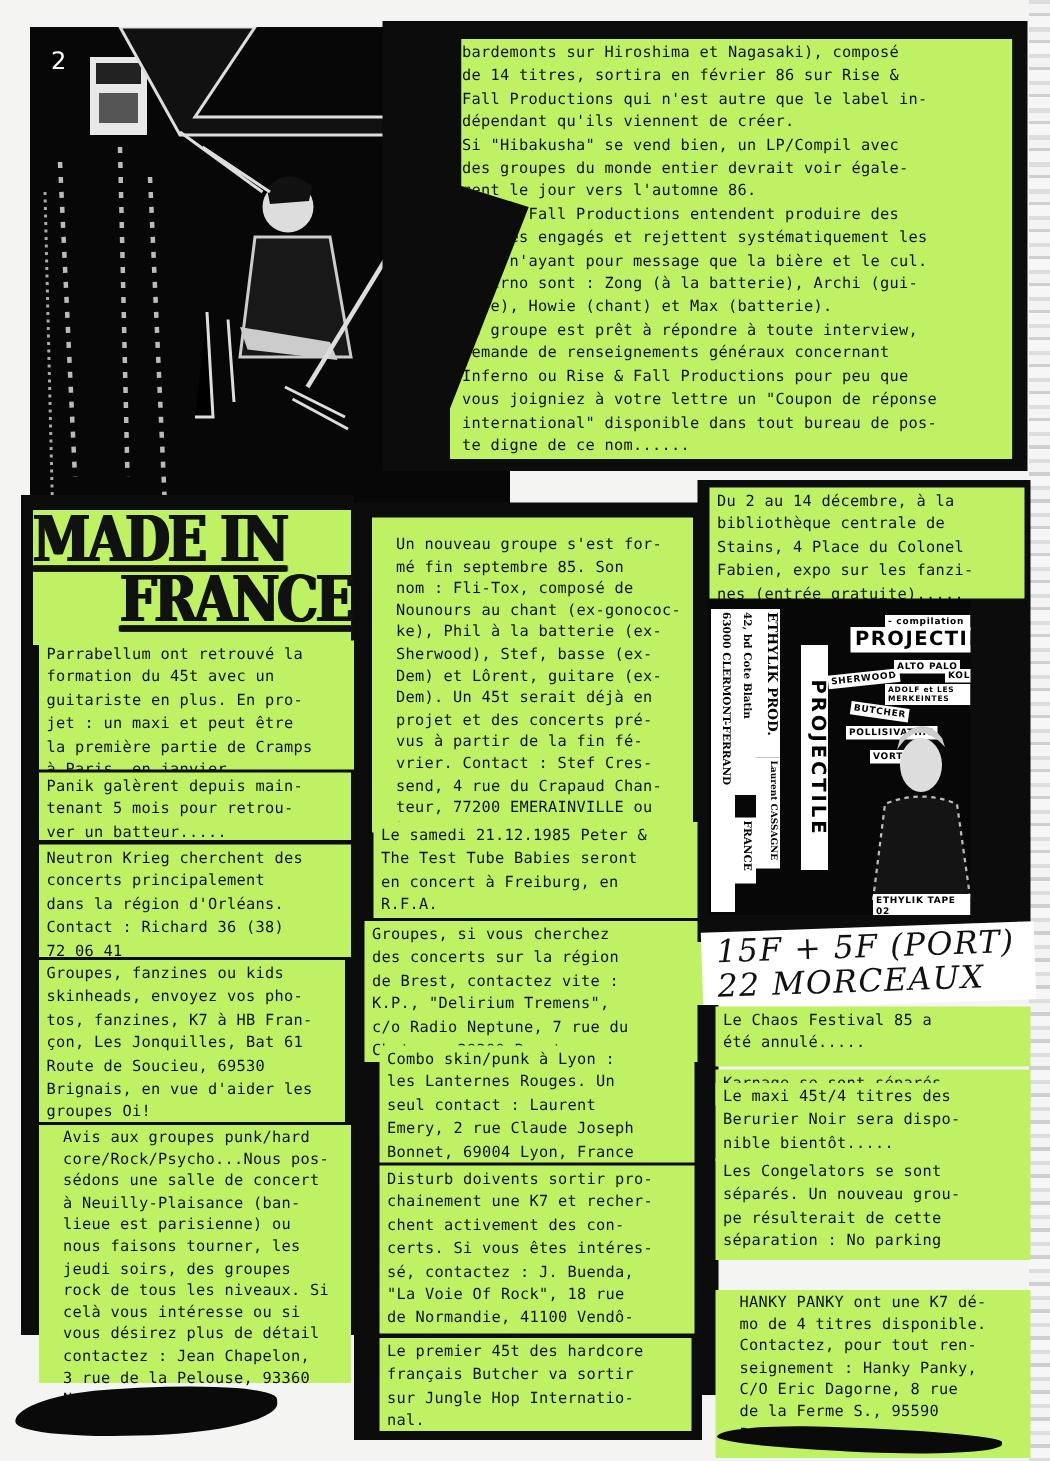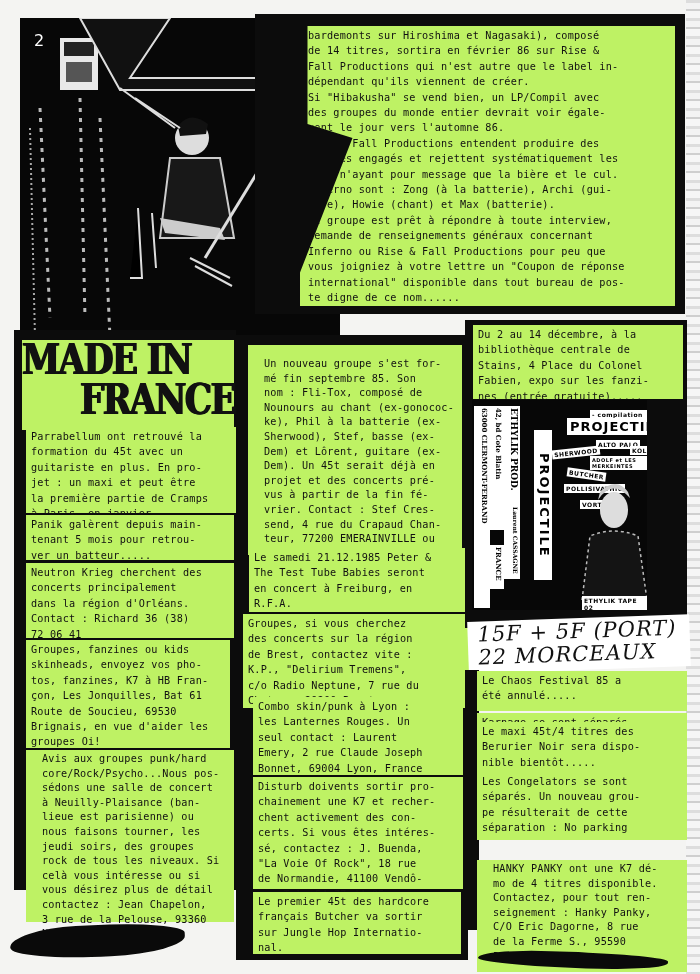--- a/index.html
+++ b/index.html
@@ -7,21 +7,21 @@
        font-family:"DejaVu Sans Mono","Liberation Mono",monospace;color:#111;}
   .page{position:absolute;left:0;top:0;width:700px;height:974px;}
   .edge-right{position:absolute;right:0;top:0;width:14px;height:974px;
        background:repeating-linear-gradient(180deg,#ddd 0 3px,#f3f3f3 3px 9px,#cfcfcf 9px 11px,#f6f6f6 11px 18px);}
   .blk{position:absolute;background:#0c0c0c;}
   .box{position:absolute;background:#bef264;font-size:10.2px;line-height:15.4px;letter-spacing:0.2px;
        padding:2px 5px;box-sizing:border-box;white-space:pre-line;}
   .box.tight{line-height:14.6px;padding-left:16px;}
   .photo{position:absolute;left:20px;top:18px;width:320px;height:320px;overflow:hidden;background:#080808;}
   .photo svg{display:block}
-  .mif{position:absolute;left:22px;top:340px;width:212px;height:88px;}
+  .mif{position:absolute;left:22px;top:340px;width:212px;height:88px;text-decoration:underline;}
   .mif span{display:block;font-family:"DejaVu Serif",serif;font-weight:bold;color:#111;
        font-size:42px;line-height:40px;letter-spacing:-2px;transform:scaleX(0.82);transform-origin:left top;
        text-shadow:1px 0 #111,-1px 0 #111;}
   .mif .l2{margin-left:58px;}
   .tape{position:absolute;left:472px;top:400px;width:175px;height:210px;background:#070707;overflow:hidden;}
   .spine{position:absolute;top:6px;background:#fff;color:#000;font-family:"DejaVu Serif",serif;font-weight:bold;
        writing-mode:vertical-rl;font-size:9px;padding:2px 1px;}
   .tape-label{position:absolute;background:#fff;color:#000;font-family:"DejaVu Sans",sans-serif;font-weight:bold;
        font-size:6px;padding:1px 2px;letter-spacing:0.5px;}
   .tape-title{position:absolute;left:95px;top:18px;background:#fff;color:#000;font-family:"DejaVu Sans",sans-serif;

